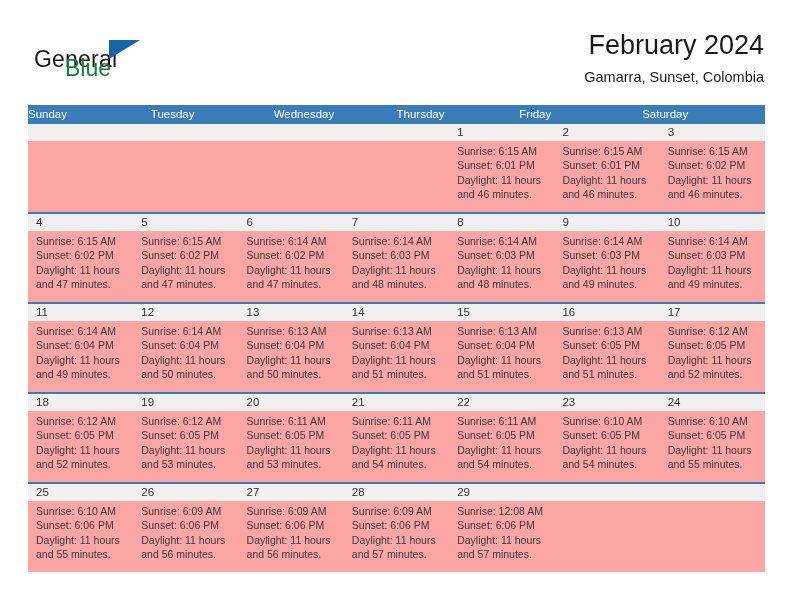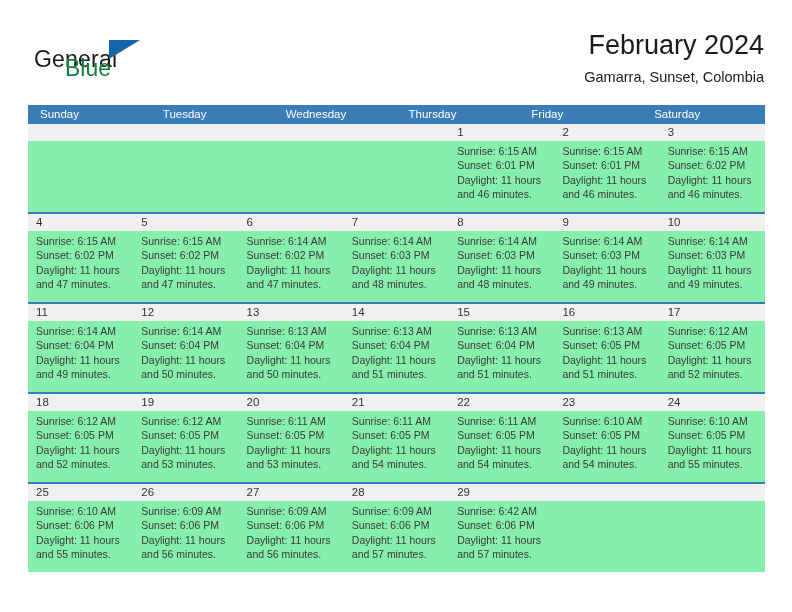--- a/index.html
+++ b/index.html
@@ -95,21 +95,21 @@
   .cal-head {
     display: flex;
     background: #3a7cb8;
     height: 19px;
   }
   .cal-head .dow {
     flex: 1 1 0;
     color: #ffffff;
     font-size: 11.5px;
     line-height: 19px;
-    padding-left: 12px;
+    padding-left: 0;
     box-sizing: border-box;
     white-space: nowrap;
   }
 
   .week {
     position: relative;
   }
   .week .rule {
     height: 2px;
     background: #3a7cb8;
@@ -127,21 +127,21 @@
     flex: 1 1 0;
     font-size: 11.5px;
     line-height: 17px;
     padding-left: 8px;
     box-sizing: border-box;
     color: #333333;
   }
   .bodyrow {
     display: flex;
     height: 71px;
-    background: #86efac;
+    background: #fca5a5;
   }
   .bodyrow .cell {
     flex: 1 1 0;
     padding: 3px 8px 0 8px;
     box-sizing: border-box;
   }
   .cell .line {
     font-size: 10.5px;
     line-height: 14.4px;
     color: #3a3a3a;
@@ -412,21 +412,21 @@
               <div class="line">Daylight: 11 hours</div>
               <div class="line">and 56 minutes.</div>
             </div>
             <div class="cell">
               <div class="line">Sunrise: 6:09 AM</div>
               <div class="line">Sunset: 6:06 PM</div>
               <div class="line">Daylight: 11 hours</div>
               <div class="line">and 57 minutes.</div>
             </div>
             <div class="cell">
-              <div class="line">Sunrise: 6:42 AM</div>
+              <div class="line">Sunrise: 12:08 AM</div>
               <div class="line">Sunset: 6:06 PM</div>
               <div class="line">Daylight: 11 hours</div>
               <div class="line">and 57 minutes.</div>
             </div>
             <div class="cell empty"></div>
             <div class="cell empty"></div>
           </div>
         </div>
       </div>
   </div>

